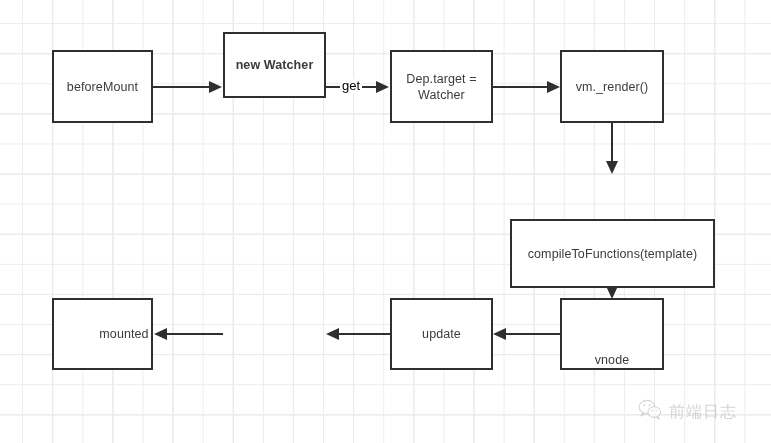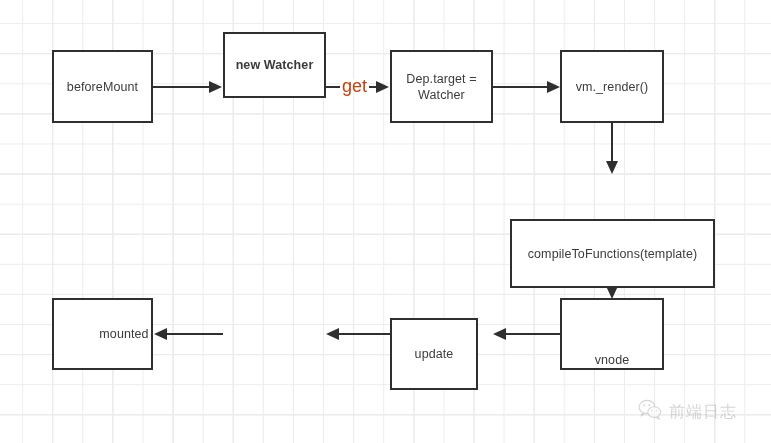--- a/index.html
+++ b/index.html
@@ -69,22 +69,22 @@
     border-right: 13px solid #2f2f2f;
   }
   .arrowhead.down {
     border-left: 6px solid transparent;
     border-right: 6px solid transparent;
     border-top: 13px solid #2f2f2f;
   }
   .edge-label {
     position: absolute;
     background: #ffffff;
-    color: #c2410c;
-    font-size: 18px;
+    color: #000000;
+    font-size: 13px;
     line-height: 14px;
     padding: 0 2px;
     z-index: 4;
   }
   #watermark {
     position: absolute;
     left: 638px;
     top: 399px;
     display: flex;
     align-items: center;
@@ -148,21 +148,21 @@
     <span>mounted</span>
   </div>
 
   <div class="edge h" style="left:166px; top:333px; width:57px;"></div>
   <div class="arrowhead left" style="left:154px; top:328px;"></div>
 
 
   <div class="edge h" style="left:338px; top:333px; width:53px;"></div>
   <div class="arrowhead left" style="left:326px; top:328px;"></div>
 
-  <div class="node" style="left:390px; top:298px; width:88px; height:72px;margin-top:20px;">
+  <div class="node" style="left:390px; top:298px; width:103px; height:72px;">
     <span>update</span>
   </div>
 
   <div class="edge h" style="left:505px; top:333px; width:56px;"></div>
   <div class="arrowhead left" style="left:493px; top:328px;"></div>
 
   <div class="node" style="left:560px; top:298px; width:104px; height:72px;align-items:flex-end;">
     <span>vnode</span>
   </div>
 

